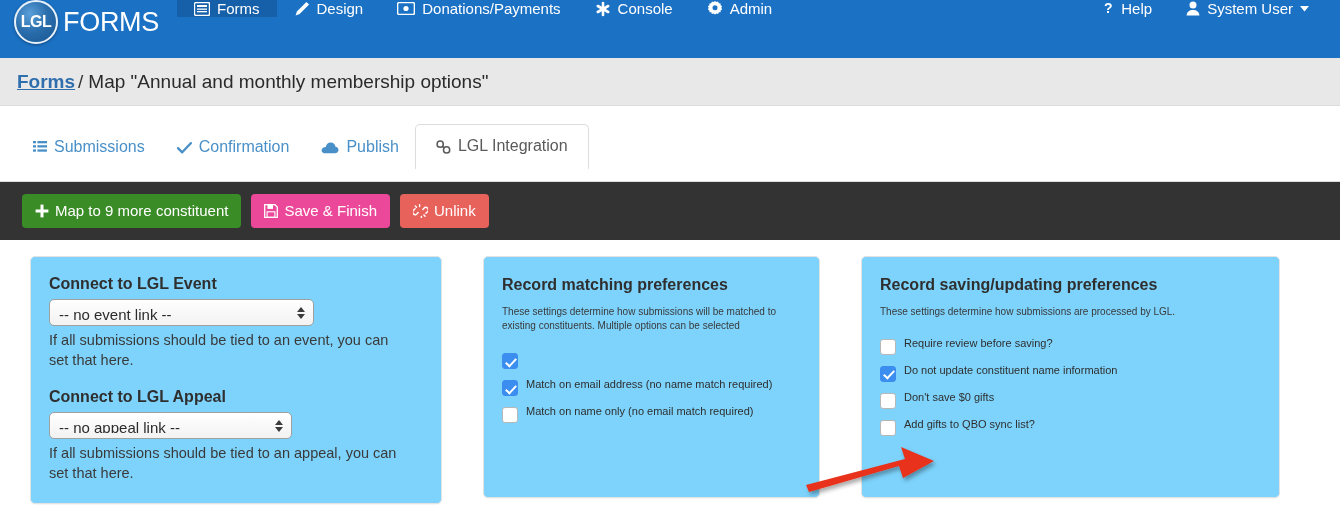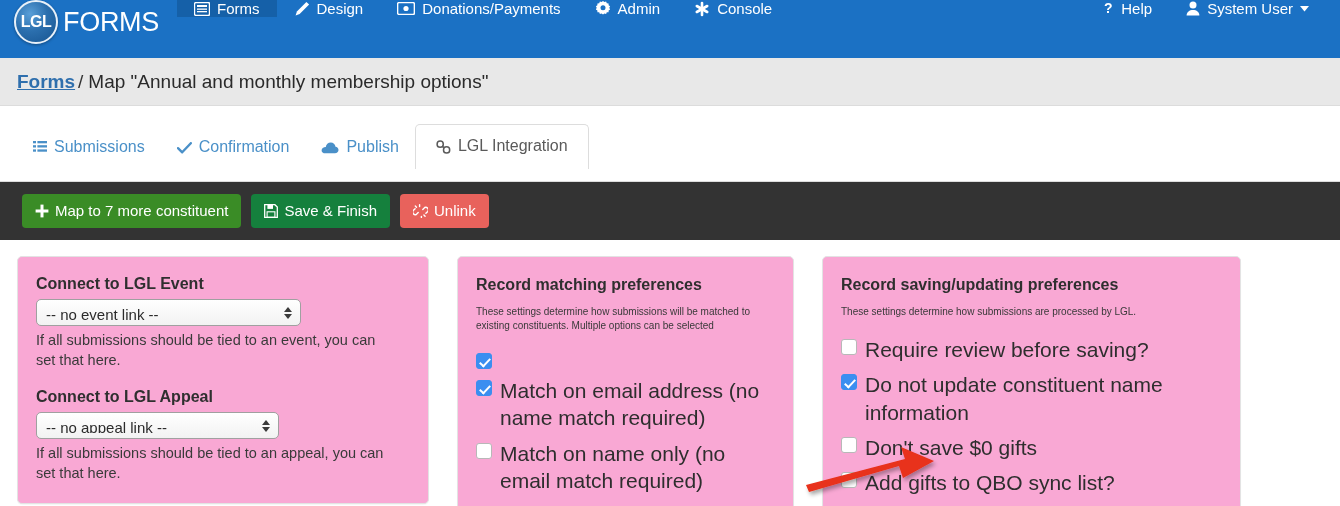--- a/index.html
+++ b/index.html
@@ -147,36 +147,37 @@
     border-radius: 4px;
     color: #ffffff;
     font-size: 15px;
     padding: 8px 13px;
     cursor: pointer;
     font-family: "Liberation Sans", sans-serif;
     white-space: nowrap;
     line-height: 1.2;
   }
   .btn-green  { background: #3a8c26; }
-  .btn-blue   { background: #15803d; }
+  .btn-blue   { background: #ec4899; }
   .btn-red    { background: #e8625c; }
 
   
   .panels {
     display: flex;
     gap: 28px;
     padding: 16px 17px 0 17px;
     align-items: flex-start;
   }
   .panel {
-    background: #f9a8d4;
+    background: #7dd3fc;
     border: 1px solid #e3e3e3;
     border-radius: 5px;
     padding: 18px 20px 20px 18px;
     box-shadow: 0 1px 1px rgba(0,0,0,0.04);
+    margin-left: 13px;
   }
   .panel-1 { width: 412px; min-height: 242px; }
   .panel-2 { width: 337px; min-height: 242px; }
   .panel-3 { width: 419px; min-height: 242px; }
 
   .panel-title {
     font-size: 16px;
     font-weight: bold;
     color: #2f2f2f;
     margin: 0 0 9px 0;
@@ -267,21 +268,21 @@
   .cb.checked::after {
     content: "";
     position: absolute;
     left: 5px; top: 1.5px;
     width: 4px; height: 9px;
     border: solid #ffffff;
     border-width: 0 2px 2px 0;
     transform: rotate(43deg);
   }
   .cb-label {
-    font-size: 21px;
+    font-size: 11px;
     color: #2e2e2e;
     line-height: 1.3;
   }
 
   
   .arrow-layer {
     position: absolute;
     left: 0; top: 0;
     width: 1340px; height: 506px;
     pointer-events: none;
@@ -332,38 +333,38 @@
               <rect x="0.6" y="0.6" width="16.8" height="11.8" rx="1.4" fill="none" stroke="#fff" stroke-width="1.5"></rect>
               <circle cx="9" cy="6.5" r="2.6" fill="#fff"></circle>
             </svg>
         </span>
         <span>Donations/Payments</span>
       </a>
 
       <a class="nav-item">
         <span class="nav-icon">
           <svg width="16" height="16" viewBox="0 0 16 16">
-              <path fill="#fff" d="M8 0 9.4 1.1 11.1 0.6 11.8 2.3 13.6 2.4 13.6 4.2 15.1 5.2 14.3 6.8 15.1 8.4 13.6 9.4 13.6 11.2 11.8 11.3 11.1 13 9.4 12.5 8 13.6 6.6 12.5 4.9 13 4.2 11.3 2.4 11.2 2.4 9.4 0.9 8.4 1.7 6.8 0.9 5.2 2.4 4.2 2.4 2.4 4.2 2.3 4.9 0.6 6.6 1.1Z"></path>
-              <circle cx="8" cy="6.8" r="2.5" fill="#1b71c4"></circle>
-            </svg>
-        </span>
-        <span>Admin</span>
-      </a>
-
-      <a class="nav-item">
-        <span class="nav-icon">
-          <svg width="16" height="16" viewBox="0 0 16 16">
               <g stroke="#fff" stroke-width="2.6" stroke-linecap="round">
                 <line x1="8" y1="2" x2="8" y2="14"></line>
                 <line x1="2.8" y1="5" x2="13.2" y2="11"></line>
                 <line x1="13.2" y1="5" x2="2.8" y2="11"></line>
               </g>
             </svg>
         </span>
         <span>Console</span>
+      </a>
+
+      <a class="nav-item">
+        <span class="nav-icon">
+          <svg width="16" height="16" viewBox="0 0 16 16">
+              <path fill="#fff" d="M8 0 9.4 1.1 11.1 0.6 11.8 2.3 13.6 2.4 13.6 4.2 15.1 5.2 14.3 6.8 15.1 8.4 13.6 9.4 13.6 11.2 11.8 11.3 11.1 13 9.4 12.5 8 13.6 6.6 12.5 4.9 13 4.2 11.3 2.4 11.2 2.4 9.4 0.9 8.4 1.7 6.8 0.9 5.2 2.4 4.2 2.4 2.4 4.2 2.3 4.9 0.6 6.6 1.1Z"></path>
+              <circle cx="8" cy="6.8" r="2.5" fill="#1b71c4"></circle>
+            </svg>
+        </span>
+        <span>Admin</span>
       </a>
 
     </div>
 
     <div class="nav-right">
       <a class="nav-item">
         <span class="nav-icon">
           <svg width="10" height="15" viewBox="0 0 10 15">
               <text x="0" y="12" font-family="Liberation Sans, sans-serif" font-size="14" font-weight="bold" fill="#fff">?</text>
             </svg>
@@ -452,21 +453,21 @@
 
     <button class="btn btn-green">
       <span class="nav-icon">
         <svg width="14" height="14" viewBox="0 0 14 14">
             <g fill="#fff">
               <rect x="5.5" y="0.6" width="3" height="12.8"></rect>
               <rect x="0.6" y="5.5" width="12.8" height="3"></rect>
             </g>
           </svg>
       </span>
-      <span>Map to 7 more constituent</span>
+      <span>Map to 9 more constituent</span>
     </button>
 
     <button class="btn btn-blue">
       <span class="nav-icon">
         <svg width="14" height="14" viewBox="0 0 14 14">
             <path d="M0.7 0.7h10.2l2.4 2.4v10.2H0.7z" fill="none" stroke="#fff" stroke-width="1.3"></path>
             <rect x="3.4" y="0.7" width="5.6" height="4.2" fill="#fff"></rect>
             <rect x="3.1" y="7.8" width="7.8" height="5.5" fill="none" stroke="#fff" stroke-width="1.1"></rect>
           </svg>
       </span>

